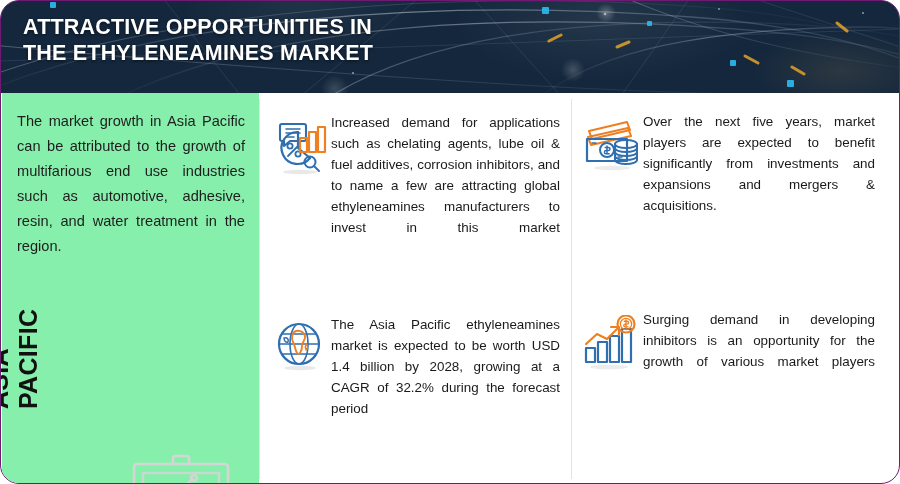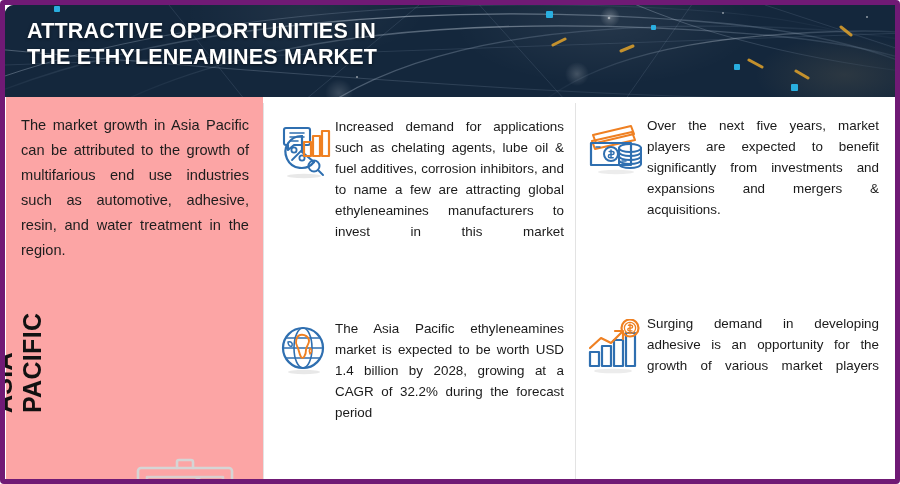--- a/index.html
+++ b/index.html
@@ -8,22 +8,22 @@
     font-family:"Liberation Sans", sans-serif;
     -webkit-font-smoothing:antialiased;
   }
 
   
   .card{
     position:relative;
     width:900px;height:484px;
     box-sizing:border-box;
     background:#ffffff;
-    border:5px solid #701a75;
-    border-radius:4px;
+    border:1px solid #701a75;
+    border-radius:19px;
     overflow:hidden;
   }
 
   
   .banner{
     position:absolute;left:0;top:0;
     width:900px;height:92px;
     border-radius:9px 9px 0 0;
     overflow:hidden;
     background:
@@ -55,21 +55,21 @@
   
   .body{
     position:absolute;left:0;top:92px;
     width:900px;height:392px;
   }
 
   
   .left-panel{
     position:absolute;left:1px;top:0;
     width:257px;height:391px;
-    background:#fca5a5;
+    background:#86efac;
     border-radius:0 0 0 9px;
   }
   .left-text{
     position:absolute;left:15px;top:16px;
     width:228px;
     font-size:14.6px;
     line-height:25px;
     color:#1d1d1d;
     text-align:justify;
     text-justify:inter-word;
@@ -343,19 +343,19 @@
 
             <path d="M6,29 L17,19 L27,24 L38,13" stroke="#ef8022" stroke-width="2.2"></path>
             <path d="M31,12 L39,12 L39,20" stroke="#ef8022" stroke-width="2.2"></path>
 
             <circle cx="46" cy="9" r="8.5" stroke="#ef8022" stroke-width="2.2"></circle>
             <circle cx="46" cy="9" r="5.6" stroke="#ef8022" stroke-width="1.3"></circle>
             <path d="M46,5 v8.4 M44.4,6.3 h2.8 a1.4,1.4 0 0 1 0,2.8 h-2 a1.4,1.4 0 0 0 0,2.8 h2.8" stroke="#ef8022" stroke-width="1.4"></path>
             <ellipse cx="29" cy="52" rx="19" ry="2.3" fill="#ececec" stroke="none"></ellipse>
           </svg>
         </div>
-        <div class="txt">Surging demand in developing adhesive is an opportunity for the growth of various market players</div>
+        <div class="txt">Surging demand in developing inhibitors is an opportunity for the growth of various market players</div>
       </div>
 
     </div>
 
   </div>
 </div>
 
 </body></html>

